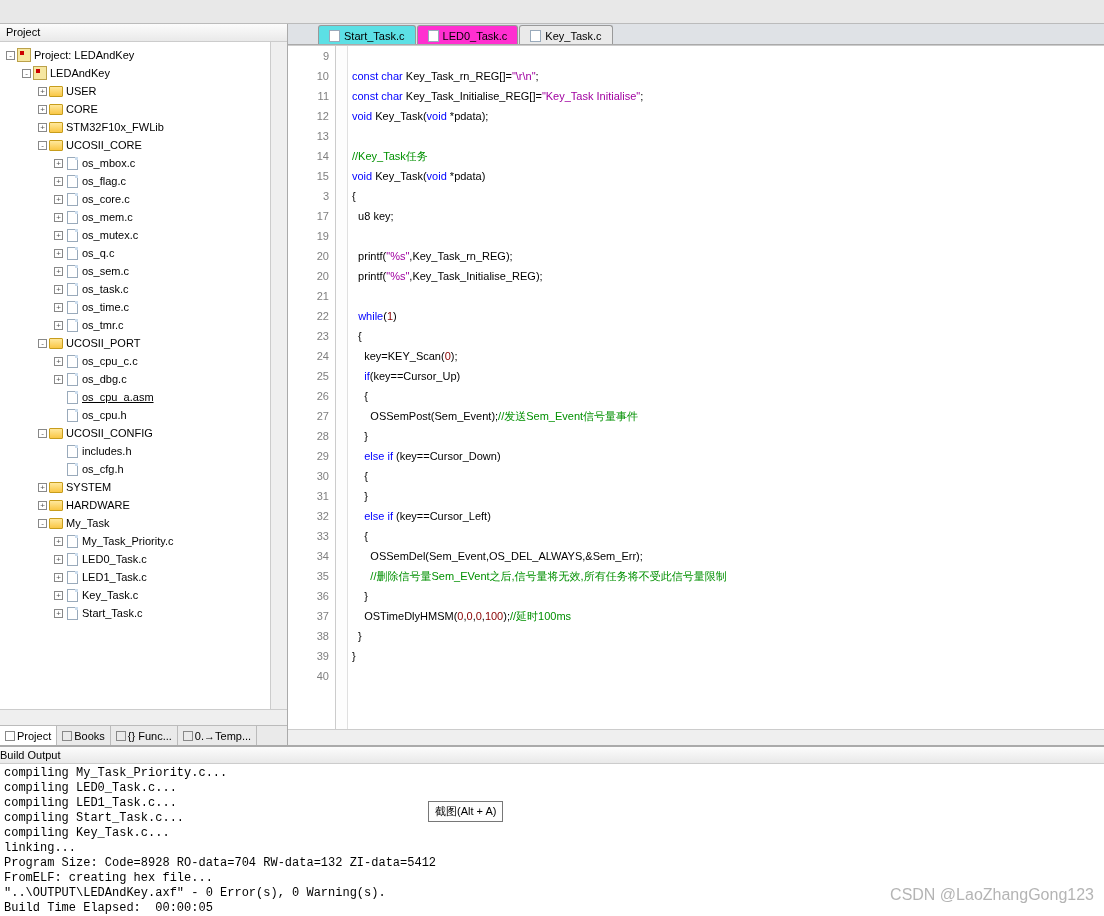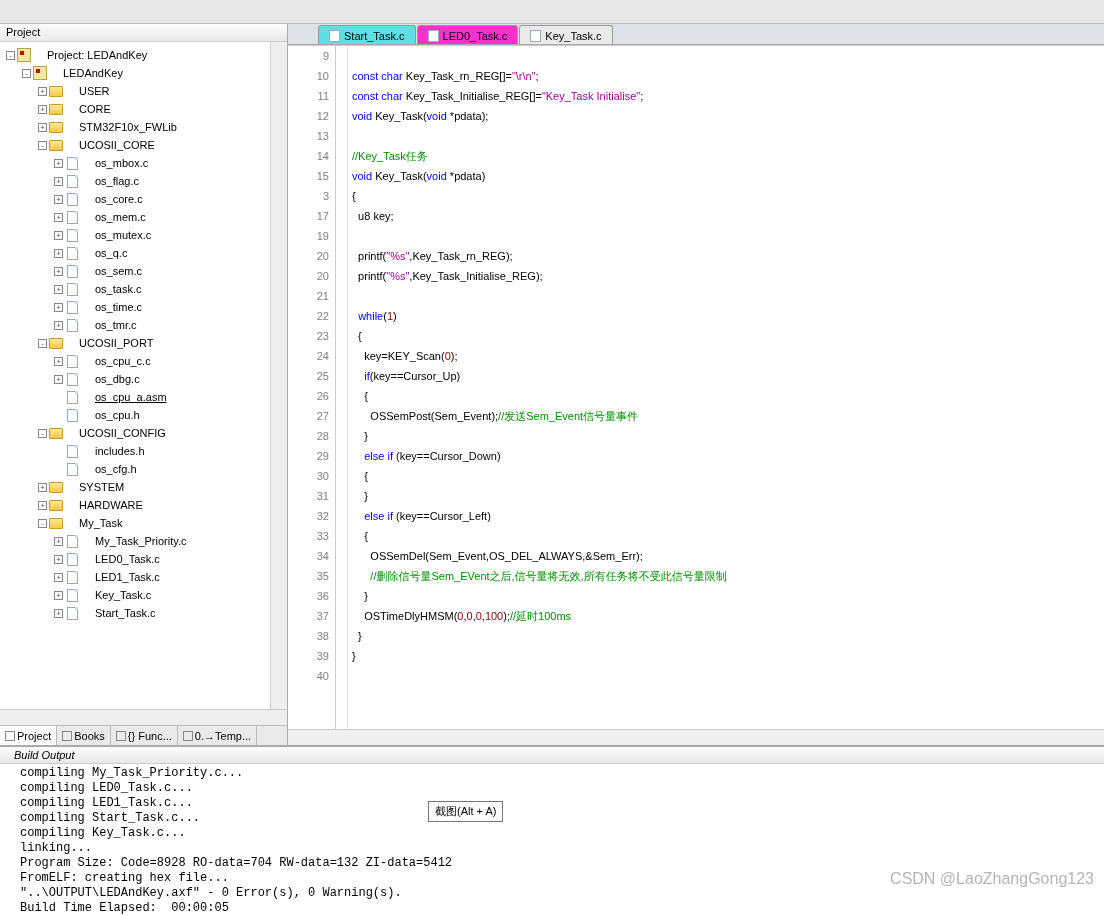--- a/index.html
+++ b/index.html
@@ -5,21 +5,21 @@
 * { margin:0; padding:0; box-sizing:border-box; font-family:Tahoma,Arial,sans-serif; font-size:11px; }
 body { background:#f0f0f0; width:1104px; height:916px; display:flex; flex-direction:column; overflow:hidden; }
 .topbar { height:24px; background:#e8e8e8; border-bottom:1px solid #bbb; }
 .main { flex:1; display:flex; min-height:0; }
 .sidebar { width:288px; border-right:1px solid #aaa; background:#fff; display:flex; flex-direction:column; }
 .panel-title { background:linear-gradient(#fcfcfc,#e9e9e9); height:18px; padding:2px 6px; border-bottom:1px solid #ccc; font-weight:normal; }
 .tree { flex:1; overflow:auto; padding:4px 2px; position:relative; }
 .tree-row { display:flex; align-items:center; height:18px; padding-left:0; white-space:nowrap; cursor:pointer; }
 .tgl { width:9px; height:9px; border:1px solid #888; display:inline-flex; align-items:center; justify-content:center; font-size:8px; line-height:7px; color:#555; margin-right:2px; background:#fff; }
 .tgl.blank { border:none; background:none; }
-.node { display:flex; align-items:center; gap:16px; }
+.node { display:flex; align-items:center; gap:3px; }
 .node .icon { width:14px; height:14px; display:inline-flex; align-items:center; justify-content:center; }
 .folder { background:linear-gradient(#ffe89c,#f9c745); border:1px solid #c79d1c; width:14px; height:11px; border-radius:1px; }
 .file { background:#fff; border:1px solid #9ab; width:11px; height:13px; position:relative; }
 .file::after { content:""; position:absolute; right:-1px; top:-1px; width:3px; height:3px; background:#cde; }
 .pg { width:14px; height:14px; background:#f6e7a1; border:1px solid #bba14a; position:relative; }
 .pg::after{content:""; position:absolute; left:2px; top:2px; width:4px; height:4px; background:#c00;}
 .scroll-v { width:17px; background:#efefef; border-left:1px solid #ccc; }
 .sb-tabs { display:flex; border-top:1px solid #bbb; background:#eaeaea; height:20px; }
 .sb-tab { padding:2px 5px; border-right:1px solid #bbb; display:flex; align-items:center; gap:2px; cursor:pointer; font-size:11px; }
 .sb-tab .sq { width:10px; height:10px; border:1px solid #888; }
@@ -35,24 +35,24 @@
 .gutter { width:48px; background:#fff; border-right:1px solid #ccc; text-align:right; padding:0 6px; color:#808080; font-family:"Consolas","Courier New",monospace; font-size:16px; line-height:20px; }
 .gutter div{height:20px;}
 .fold-col { width:12px; background:#fdfdfd; border-right:1px solid #e0e0e0; }
 .code { flex:1; font-family:"Consolas","Courier New",monospace; font-size:16px; line-height:20px; padding-left:4px; white-space:pre; overflow:hidden; }
 .kw { color:#0000ff; }
 .ty { color:#0000ff; }
 .cm { color:#009000; }
 .st { color:#a000a0; }
 .nm { color:#880000; }
 .bottom { border-top:2px solid #aaa; background:#fff; display:flex; flex-direction:column; }
-.bo-title { background:linear-gradient(#fcfcfc,#e9e9e9); padding:2px 14px; border-bottom:1px solid #ccc;font-style:italic; }
-.bo-body { font-family:"Consolas","Courier New",monospace; font-size:12px; line-height:15px; padding:2px 20px; white-space:pre; height:152px; overflow:auto; }
+.bo-title { background:linear-gradient(#fcfcfc,#e9e9e9); padding:2px 0; border-bottom:1px solid #ccc; }
+.bo-body { font-family:"Consolas","Courier New",monospace; font-size:12px; line-height:15px; padding:2px 4px; white-space:pre; height:152px; overflow:auto; }
 .tooltip-box { position:absolute; border:1px solid #777; background:#fdfdfd; padding:2px 6px; font-size:11px; }
-.watermark { position:fixed; right:10px; bottom:28px; color:rgba(130,130,130,0.6); font-size:16px; font-family:Arial; }
+.watermark { position:fixed; right:10px; bottom:12px; color:rgba(130,130,130,0.6); font-size:16px; font-family:Arial; }
 .hscroll { height:16px; background:#efefef; border-top:1px solid #ccc; }
 </style>
 </head>
 <body>
 
 <div class="topbar"></div>
 
 <div class="main">
   <div class="sidebar">
     <div class="panel-title">Project</div>

